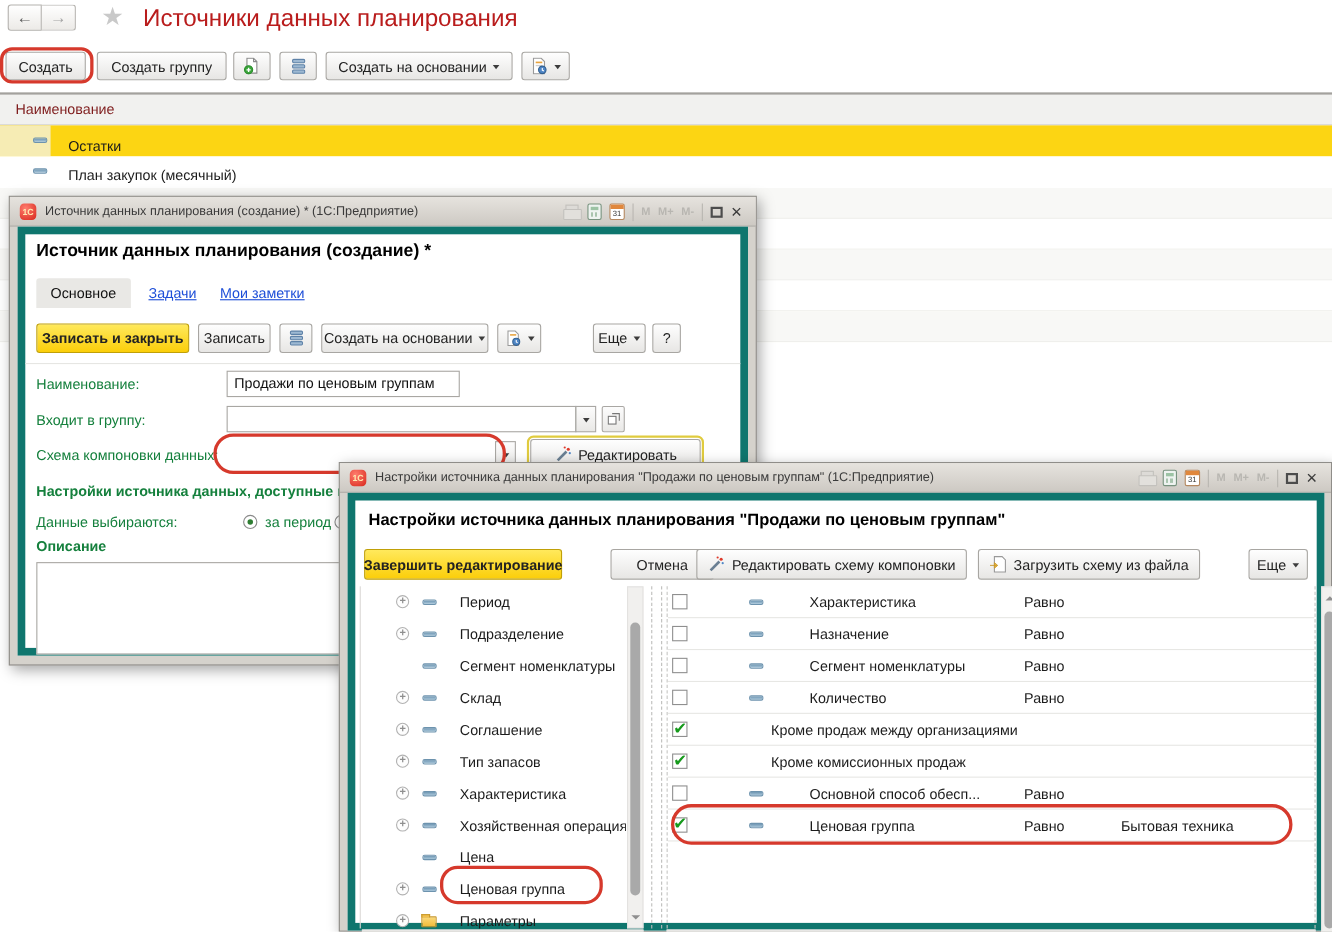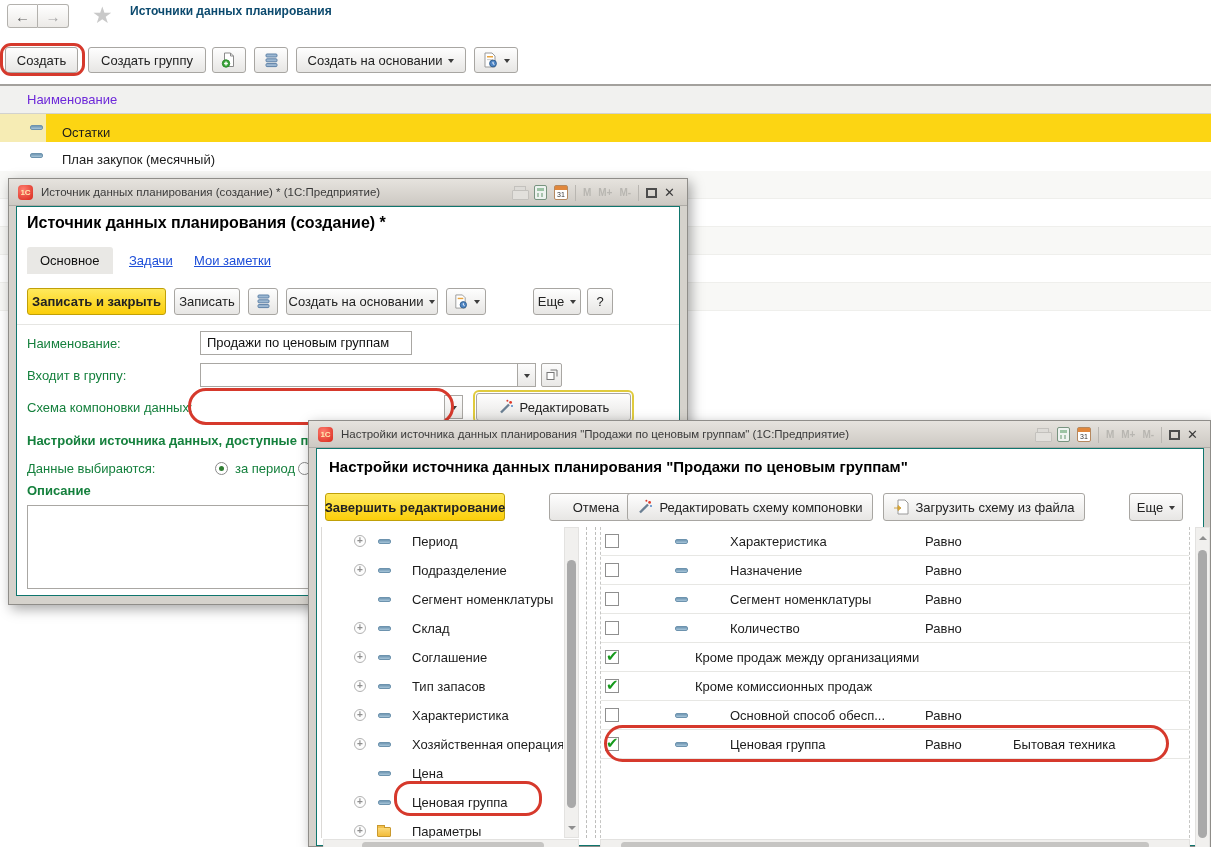--- a/index.html
+++ b/index.html
@@ -51,31 +51,31 @@
   .icon-cal::before{content:"";position:absolute;left:0;top:0;right:0;height:4px;background:#e0873c}
   .icon-cal .d31{position:absolute;left:0;right:0;top:5px}
 
   
   .navgrp{position:absolute;left:7px;top:4px;display:flex}
   .navbtn{width:31px;height:24px;background:linear-gradient(#fff,#eceae7);border:1px solid #b3b1ad;
           display:flex;align-items:center;justify-content:center;font-size:15px}
   .navbtn.b1{border-radius:3px 0 0 3px;color:#5f5f5f}
   .navbtn.b2{border-radius:0 3px 3px 0;border-left:none;color:#a5a5a5}
   .star{position:absolute;left:92px;top:2px;font-size:23px;color:#c9c9c9}
-  .pagetitle{position:absolute;left:130px;top:4px;font-size:12px;font-weight:bold;color:#0c4a6e}
+  .pagetitle{position:absolute;left:130px;top:4px;font-size:22px;font-weight:normal;color:#b91c1c}
   .lheader{position:absolute;left:0;top:84px;width:1211px;height:30px;background:#f1f1ef;
-           border-top:2px solid #a3a19d;border-bottom:1px solid #d2d2cf;display:flex;align-items:center;padding-left:27px;color:#6d28d9}
+           border-top:2px solid #a3a19d;border-bottom:1px solid #d2d2cf;display:flex;align-items:center;padding-left:14px;color:#7f1d1d}
   .lrow{position:absolute;left:0;width:1211px;height:36px;display:flex;align-items:center}
   .stripe{position:absolute;left:0;width:1211px;height:28px;border-bottom:1px solid #efefec}
 
   
   .isvg{display:inline-flex;align-items:center;justify-content:center}
 
   
-  .win-content{position:absolute;background:#fff;border:1px solid #0f766e}
+  .win-content{position:absolute;background:#fff;border:7px solid #0f766e}
   .h1{position:absolute;font-weight:bold;color:#000}
   .tab-active{position:absolute;background:#e9e8e5;padding:6px 13px;border-radius:3px 3px 0 0;color:#111}
   .tab-link{position:absolute;color:#1d4ed8;text-decoration:underline;padding:6px 0}
   .flabel{position:absolute;color:#15803d}
   .bold{font-weight:bold}
   .sepline{position:absolute;height:1px;background:#e6e6e3}
 
   
   .tree-row{position:absolute;left:4px;width:240px;height:29px}
   .tree-label{position:absolute;left:86px;top:7px;white-space:nowrap}

